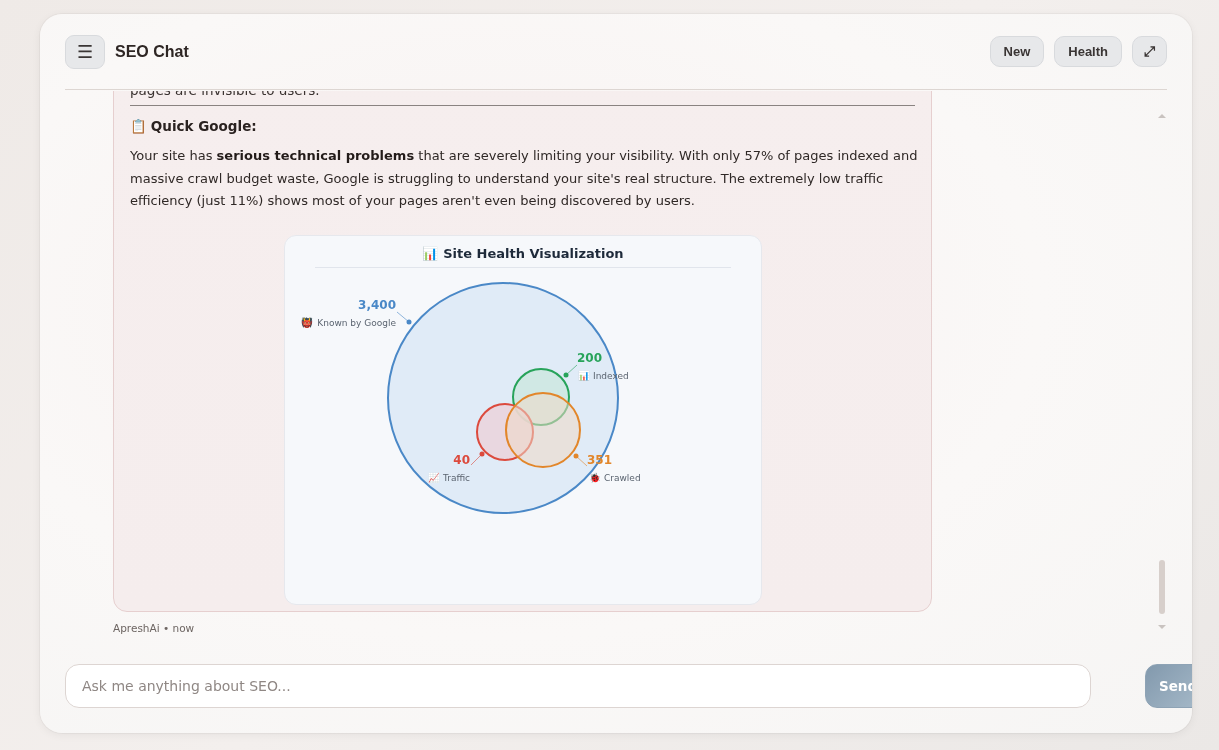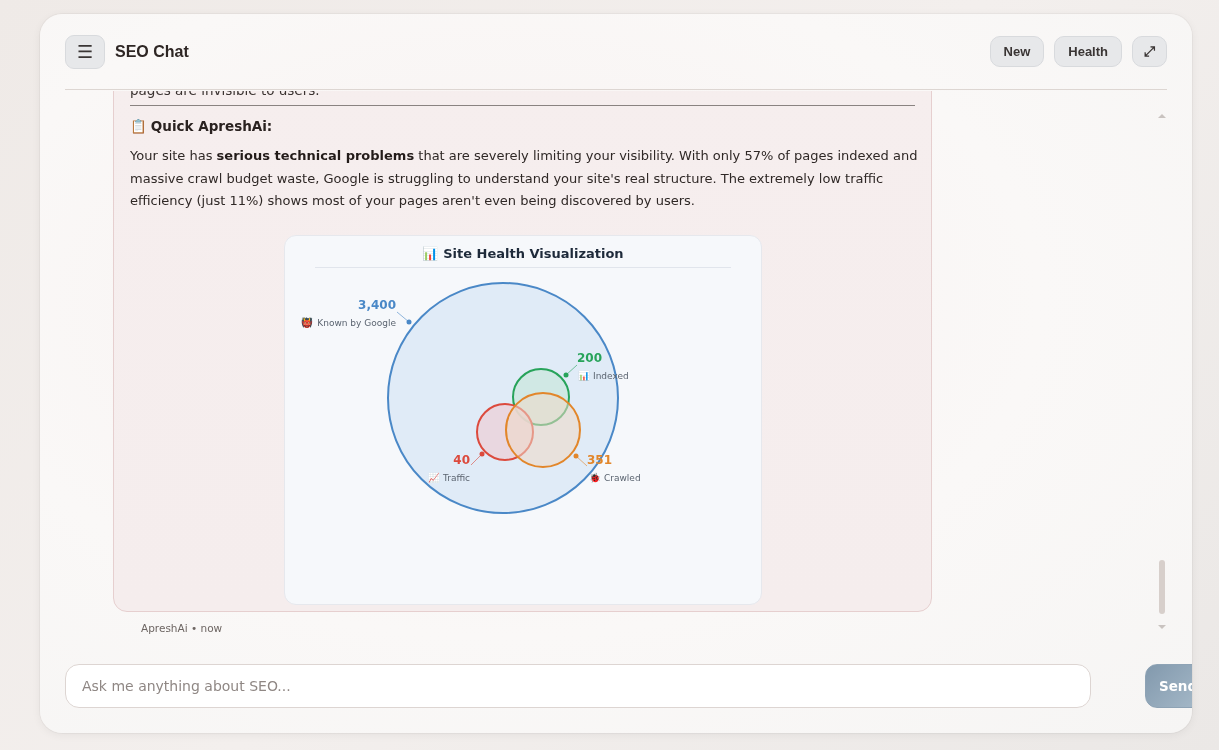--- a/index.html
+++ b/index.html
@@ -71,21 +71,20 @@
       position: absolute; left: 0; right: 0; top: 10px; text-align: center;
       font-size: 13px; font-weight: bold; color: #1e2a3a;
       font-family: "DejaVu Sans", sans-serif;
     }
     .viz-title-rule { position: absolute; left: 30px; right: 30px; top: 31px; height: 1px; background: #e1e5ec; }
     .viz-svg { position: absolute; left: 0; top: 0; }
 
     .meta {
       position: absolute; left: 73px; top: 531px; font-size: 10.5px; color: #6d6562;
       font-family: "DejaVu Sans", sans-serif;
-      margin-left: 28px;
     }
     .scrollbar-up, .scrollbar-down {
       position: absolute; right: 26px; width: 0; height: 0;
       border-left: 4px solid transparent; border-right: 4px solid transparent;
     }
     .scrollbar-up { top: 100px; border-bottom: 4px solid #c9c3c0; }
     .scrollbar-down { top: 611px; border-top: 4px solid #c9c3c0; }
     .scrollbar-thumb {
       position: absolute; right: 27px; top: 546px; width: 6px; height: 54px;
       border-radius: 3px; background: #d7cfcb;
@@ -126,21 +125,21 @@
       </button>
     </div>
   </div>
 
   <div class="scroll-area">
     <div class="bubble">
       <div class="prev-text">pages are invisible to users.</div>
       <div class="hr"></div>
       <div class="summary-head">
         <span>📋</span>
-        <span>Quick ApreshAi:</span>
+        <span>Quick Google:</span>
       </div>
       <div class="summary-body"><span>Your site has </span><b>serious technical problems</b><span> that are severely limiting your visibility. With only 57% of pages indexed and massive crawl budget waste, Google is struggling to understand your site's real structure. The extremely low traffic efficiency (just 11%) shows most of your pages aren't even being discovered by users.</span></div>
 
       <div class="viz-card">
         <div class="viz-title">
           <span>📊</span>
           <span>Site Health Visualization</span>
         </div>
         <div class="viz-title-rule"></div>
         <svg class="viz-svg" width="478" height="338">

